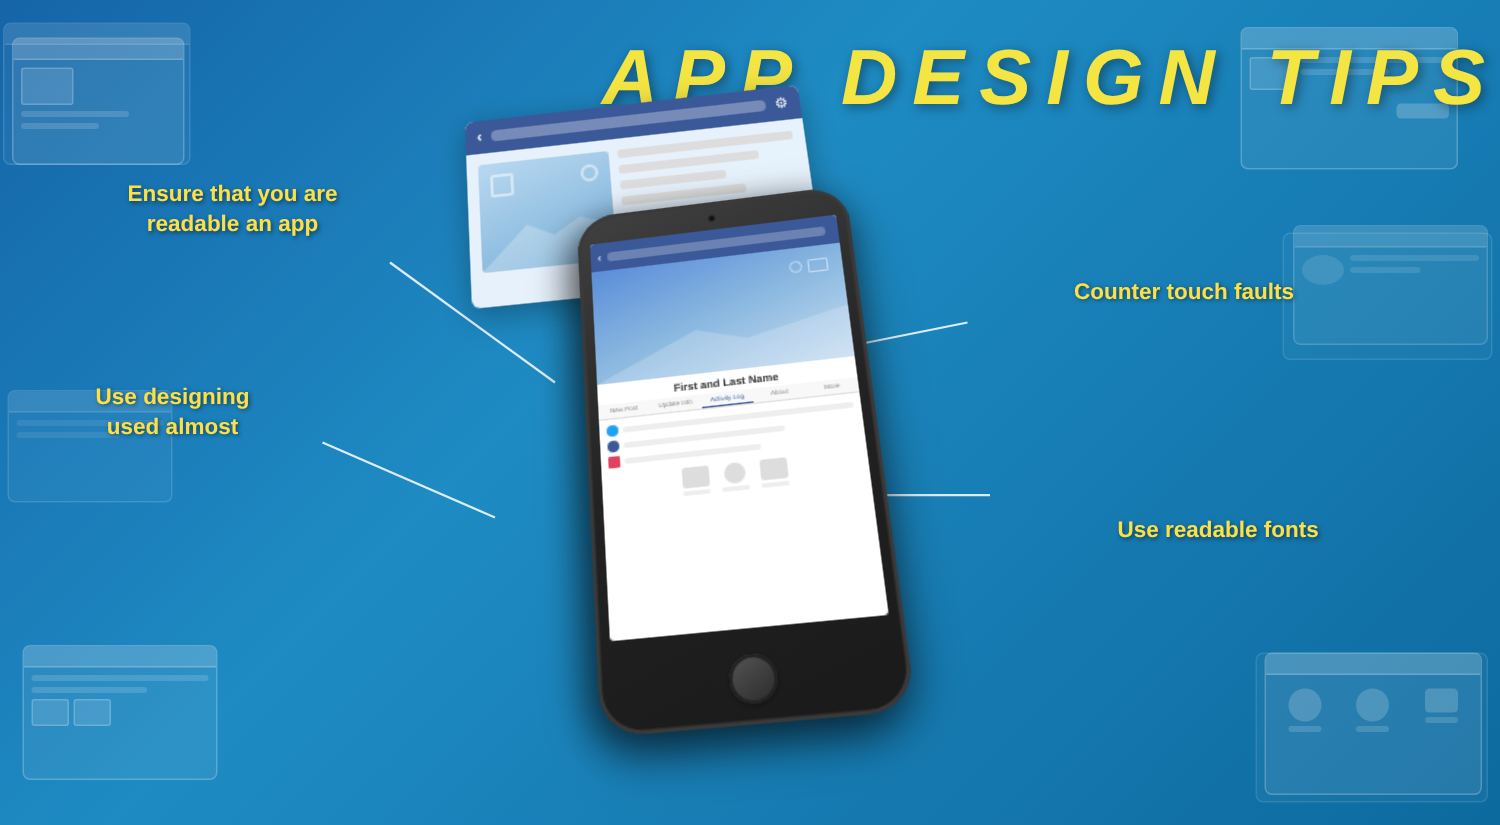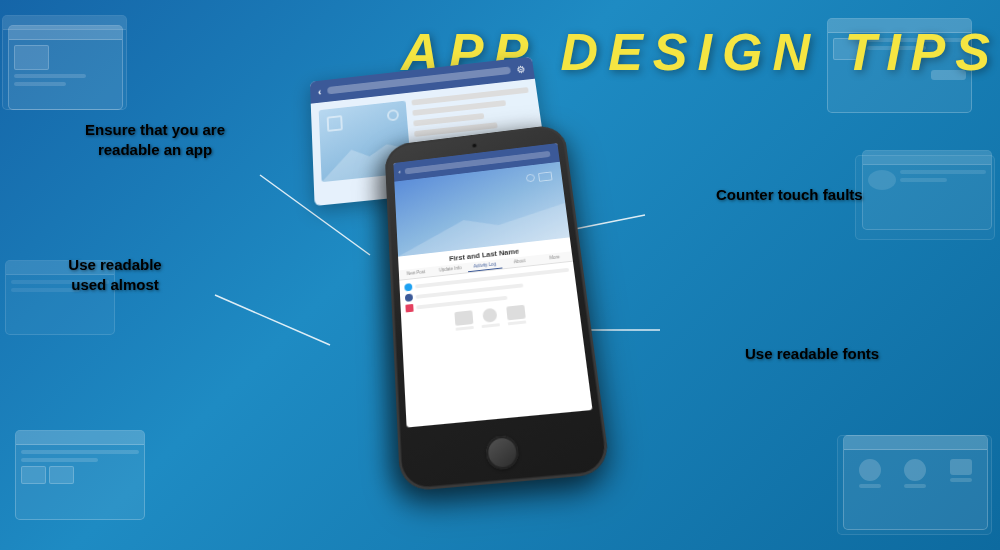--- a/index.html
+++ b/index.html
@@ -48,21 +48,21 @@
       left: 50%;
       top: 80px;
       transform: translateX(-50%);
       width: 320px;
       height: 420px;
     }
 
     
     .annotation {
       position: absolute;
-      color: #000000;
+      color: #fde047;
       font-size: 15px;
       font-weight: 700;
       text-align: center;
       text-shadow: 1px 1px 3px rgba(0,0,0,0.5);
       line-height: 1.35;
     }
 
     
     .annotations-svg {
       position: absolute;
@@ -344,21 +344,21 @@
   </div>
 
   <div class="annotation label-ensure">
     <span>
       <span>Ensure that you are</span><br>
       <span>readable an app</span><br>
     </span>
   </div>
 
   <div class="annotation label-commonly">
-    <span>Use readable</span><br>
+    <span>Use designing</span><br>
     <span>used almost</span>
   </div>
 
   <div class="annotation label-counter">
     <span>Counter touch faults</span>
   </div>
 
   <div class="annotation label-readable">
     <span>Use readable fonts</span>
   </div>

